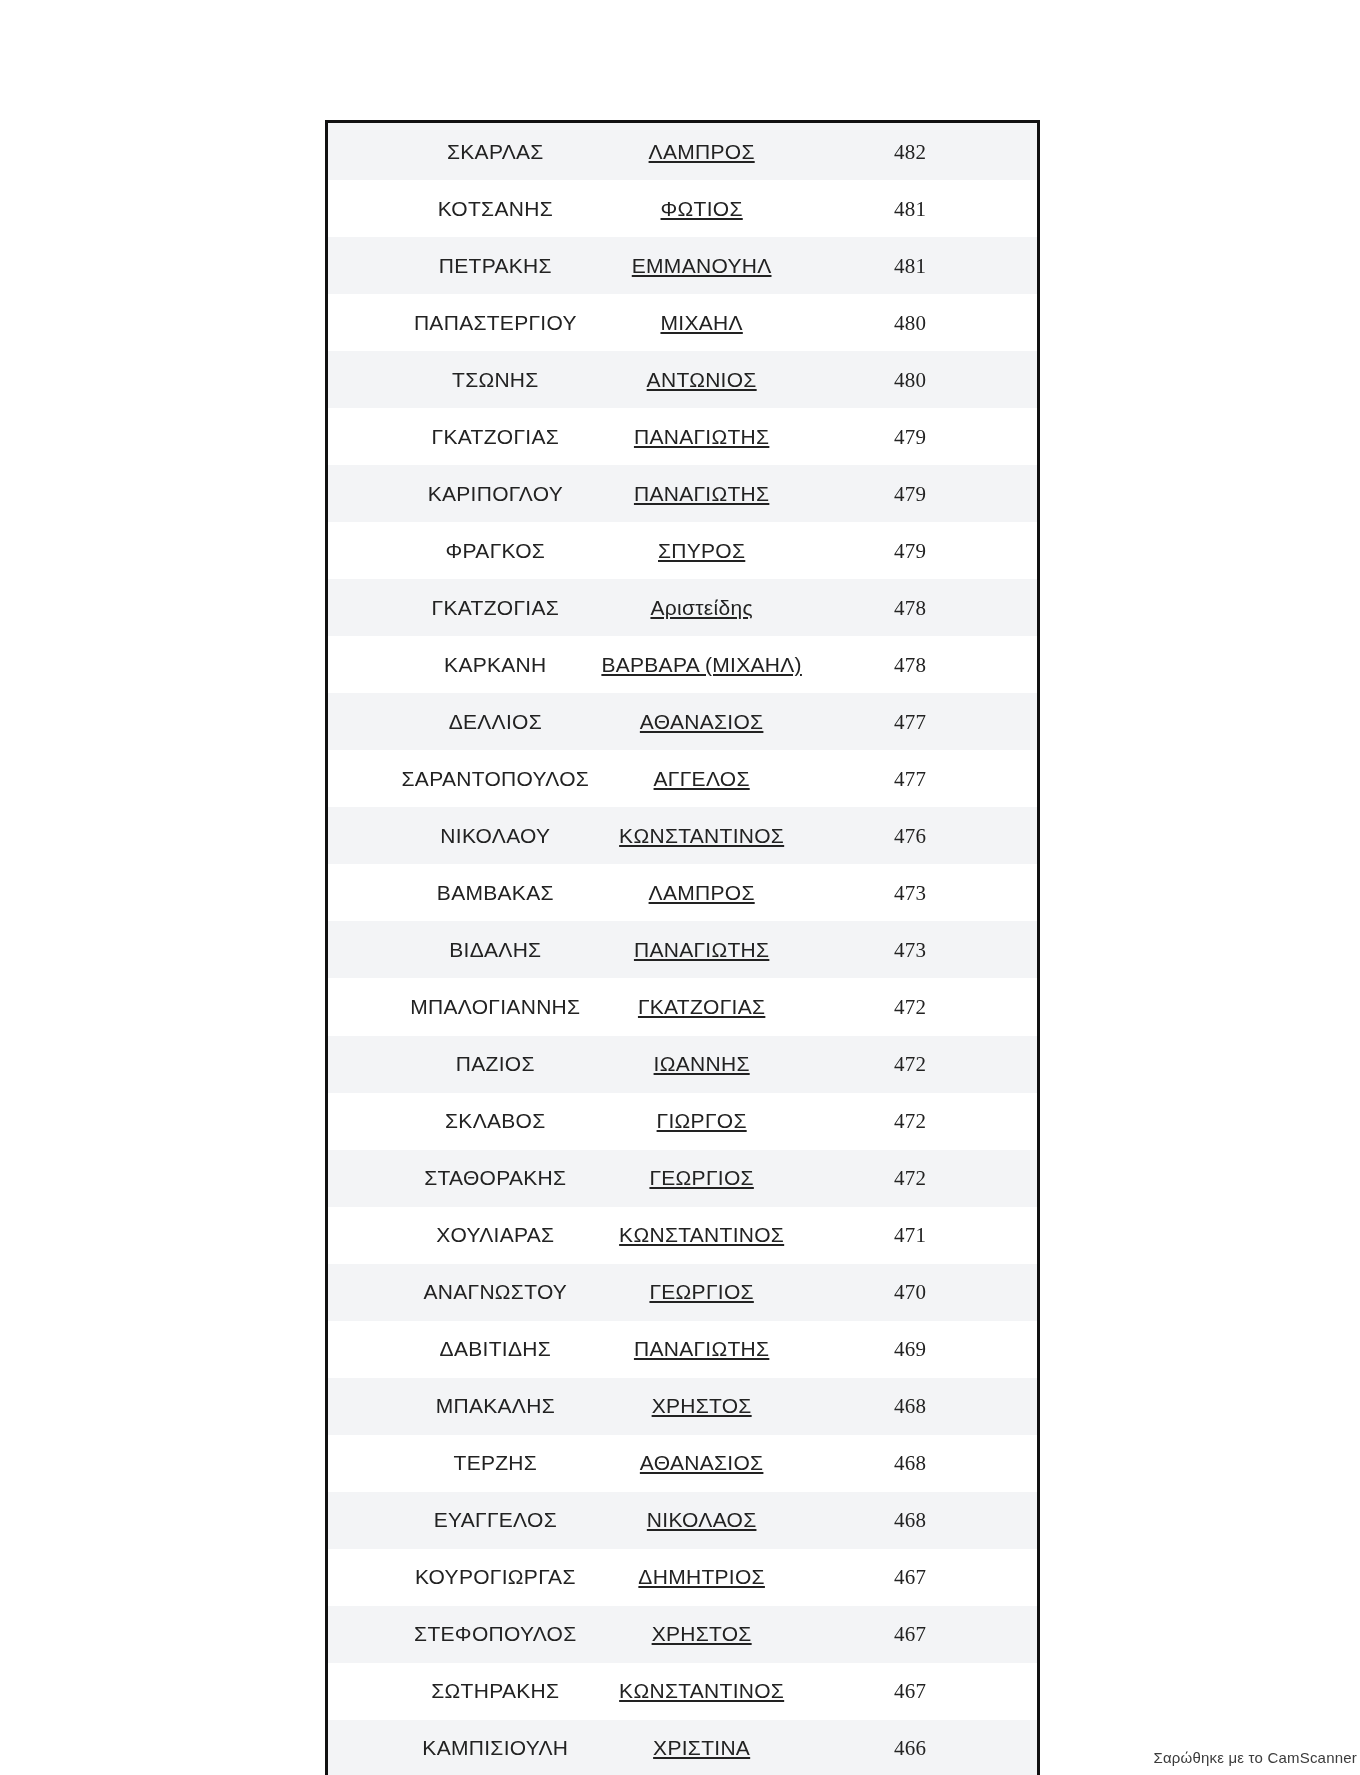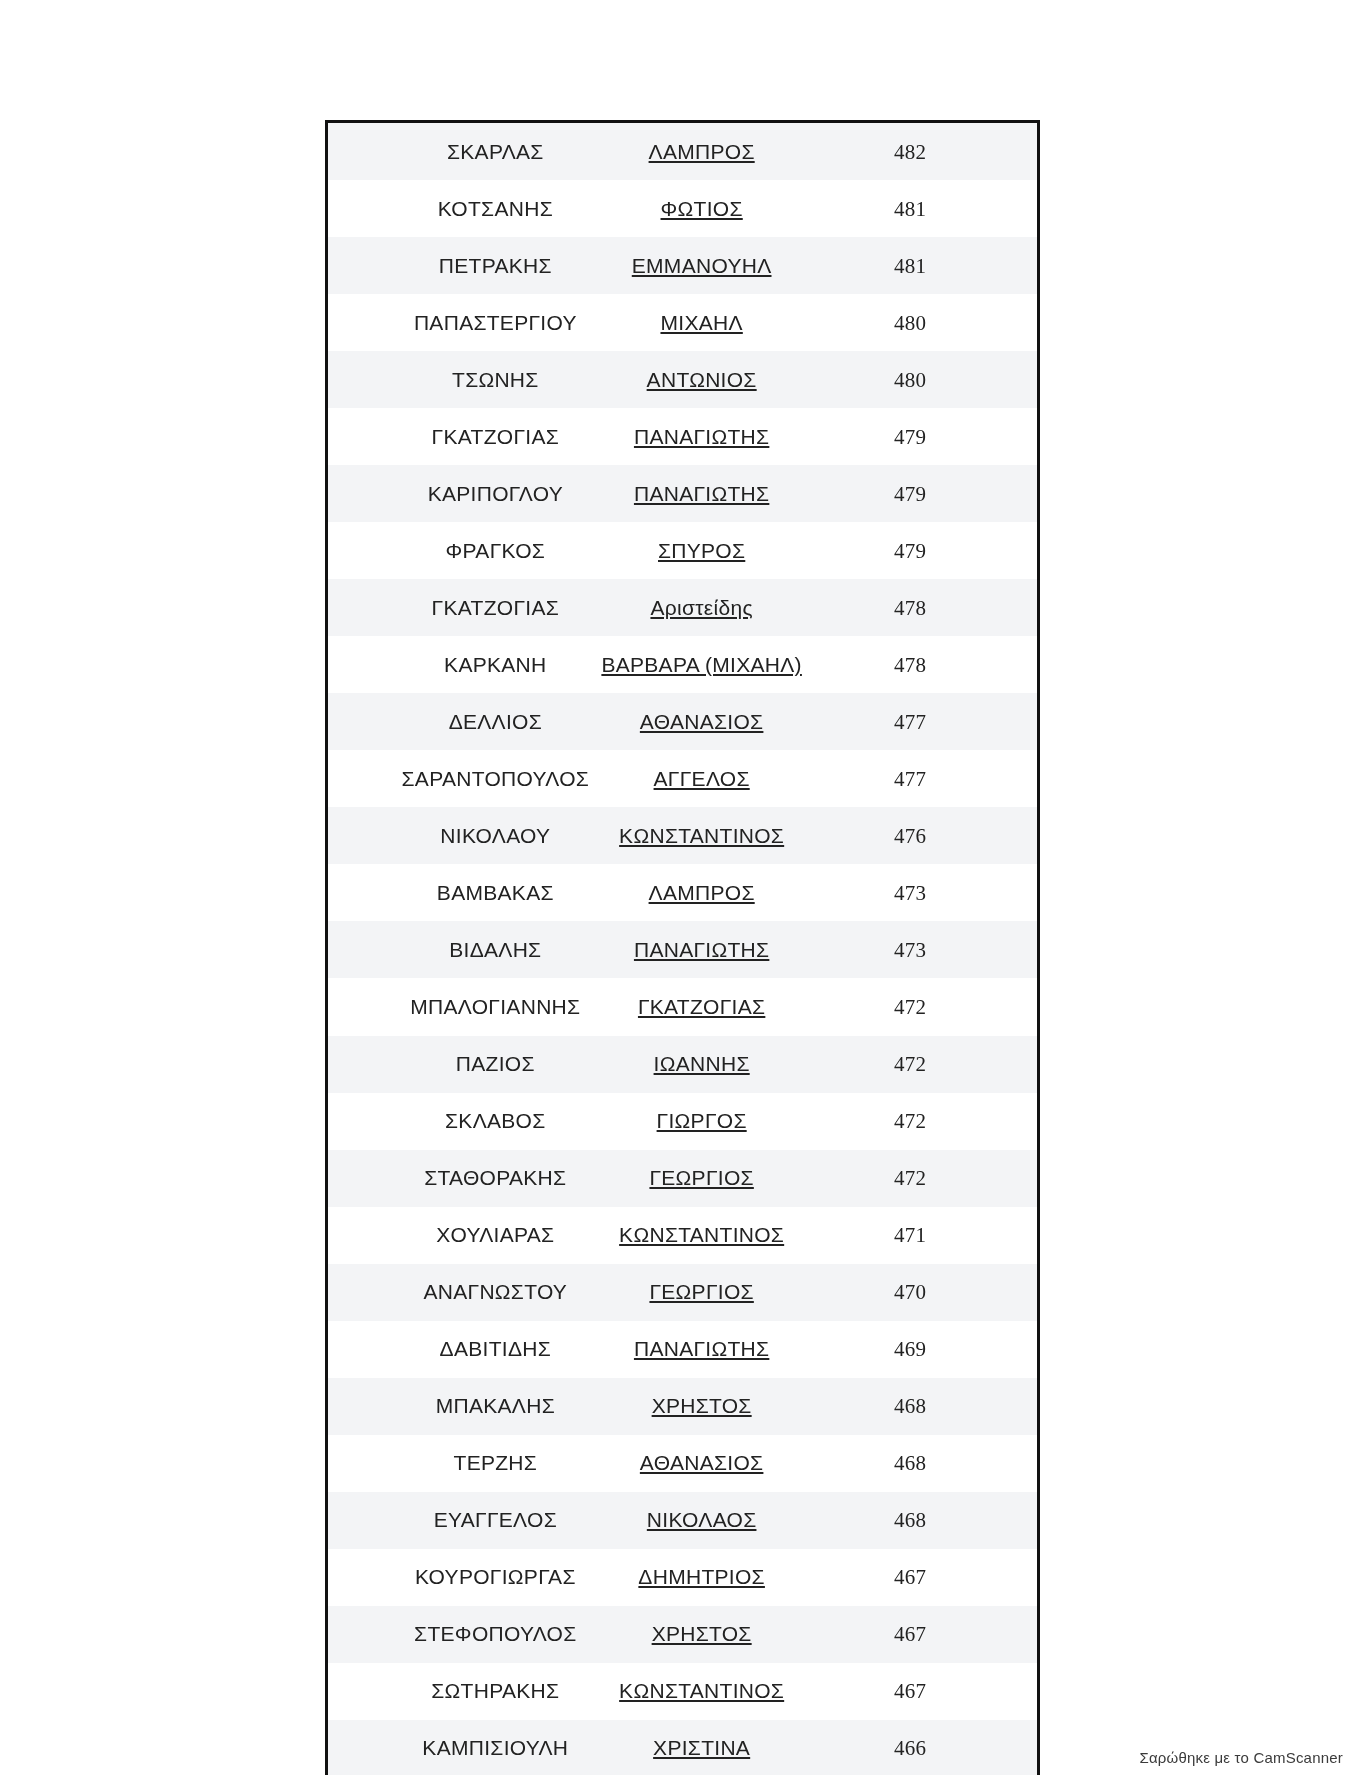--- a/index.html
+++ b/index.html
@@ -37,21 +37,21 @@
     position:absolute;top:50%;transform:translate(-50%,-50%);
     white-space:nowrap;
     font-size:21px;color:var(--text-color);
     letter-spacing:0.3px;
   }
   .cell.c1{left:23.6%;}
   .cell.c2{left:52.7%;text-decoration:underline;}
   .cell.c3{left:82.1%;font-family:Liberation Serif, serif;}
   .watermark{
     position:absolute;
-    right:17px;bottom:9px;
+    right:3px;bottom:9px;
     font-size:15px;color:var(--watermark-color);
     letter-spacing:0.2px;
   }
 </style>
 </head>
 <body>
 
 <div class="page">
   <div class="table-frame">
     <div class="rows" id="rows-container">

